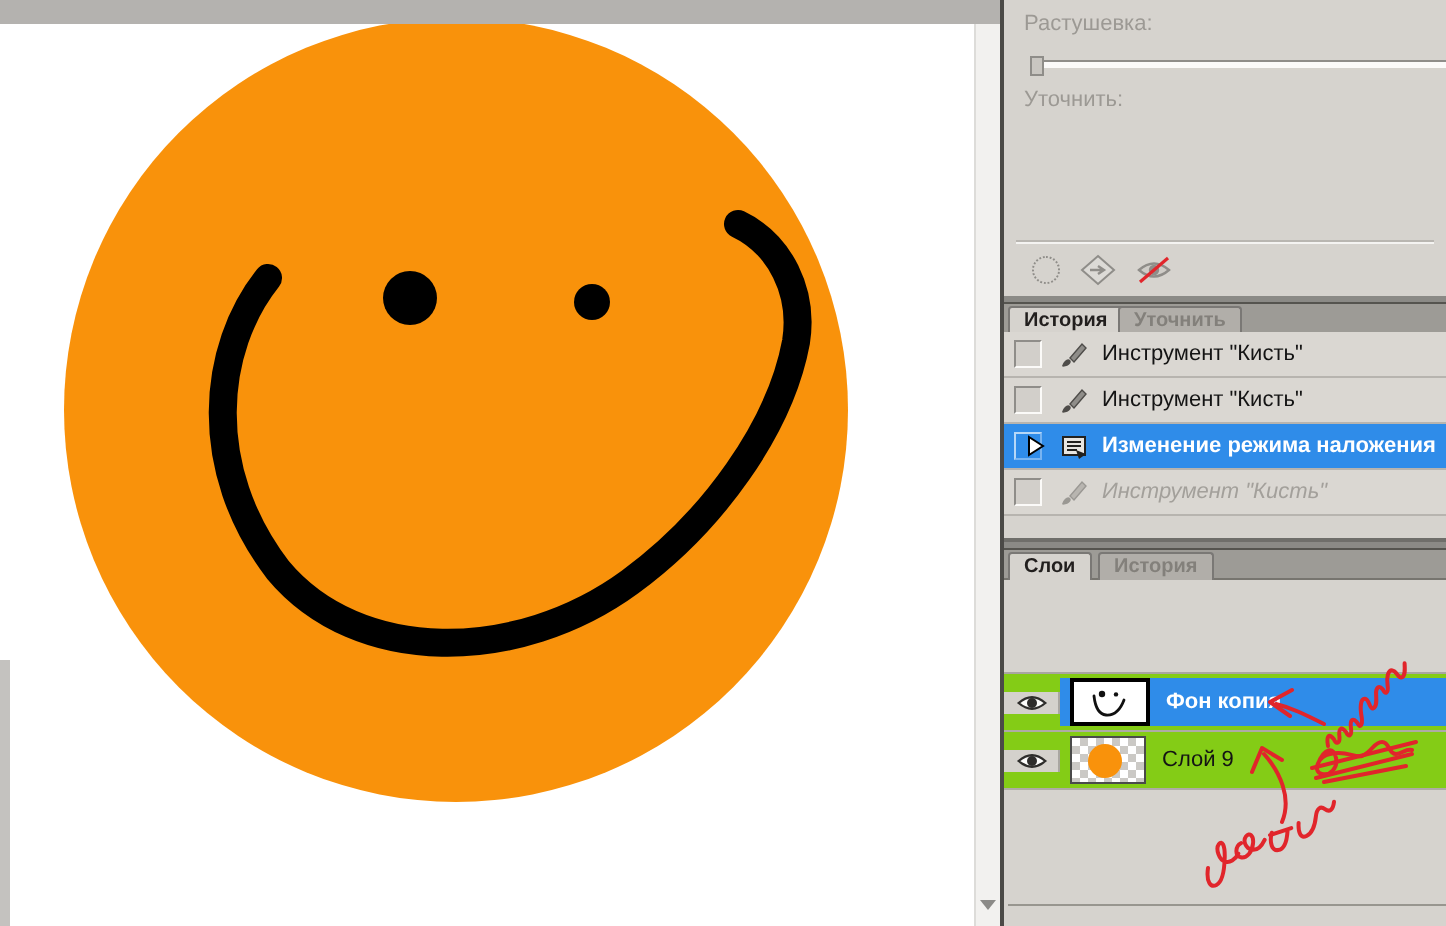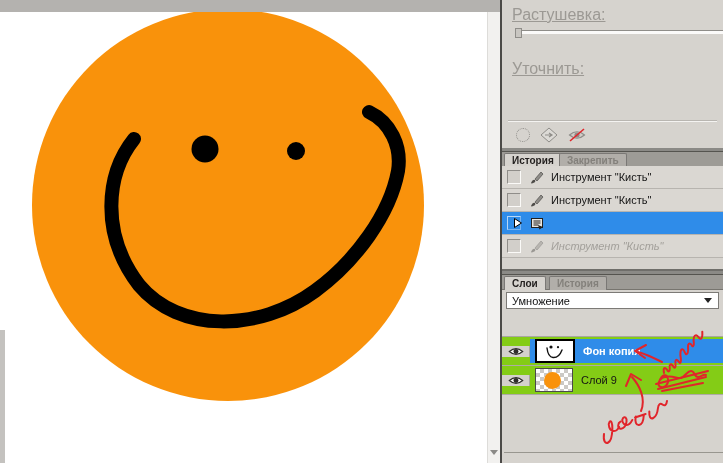--- a/index.html
+++ b/index.html
@@ -12,29 +12,29 @@
   #canvas-topbar{position:absolute;left:0;top:0;width:500px;height:12px;background:#b4b2af;z-index:5;}
   #canvas-leftbar{position:absolute;left:0;top:330px;width:5px;height:133px;background:#c4c2bf;z-index:6;}
 
   
   #vscrollbar{position:absolute;left:487px;top:12px;width:13px;height:451px;background:#f2f1ef;border-left:1px solid #dddcd9;box-sizing:border-box;z-index:4;}
   #scroll-down-btn{position:absolute;left:2px;bottom:8px;width:0;height:0;border-left:4px solid transparent;border-right:4px solid transparent;border-top:5px solid #8b8a87;}
 
   
   #right-panels{position:absolute;left:500px;top:0;width:223px;height:463px;background:#d6d3ce;border-left:2px solid #4b4a47;box-sizing:border-box;z-index:3;}
 
-  .grey-label{font-size:16px;color:#9c9994;text-decoration:underline;}
+  .grey-label{font-size:11px;color:#9c9994;}
   .dark-label{font-size:11px;color:#161613;}
 
   
   #masks-panel{position:absolute;left:0;top:0;right:0;height:150px;background:#d6d3ce;}
   #feather-label{position:absolute;left:10px;top:6px;}
   #feather-slider{position:absolute;left:16px;top:30px;right:-2px;height:3px;background:#fbfaf9;border-top:1px solid #8f8d89;}
   #feather-slider-thumb{position:absolute;left:-3px;top:-3px;width:5px;height:8px;background:#c9c6c1;border:1px solid #8f8d89;}
-  #refine-label{position:absolute;left:10px;top:60px;}
+  #refine-label{position:absolute;left:10px;top:44px;}
   #masks-separator{position:absolute;left:6px;right:6px;top:120px;height:1px;background:#b9b6b1;border-bottom:1px solid #f4f3f1;}
   #masks-icons{position:absolute;left:14px;top:127px;height:16px;display:flex;align-items:center;gap:10px;}
   .selection-circle{width:12px;height:12px;border:1px dotted #8f8d89;border-radius:50%;}
 
   
   .panel-gap{position:absolute;left:0;right:0;background:#8b8a86;}
 
   
   .tabbar{position:absolute;left:0;right:0;height:14px;background:#9d9b96;border-top:1px solid #55544f;border-bottom:1px solid #77756f;}
   .tab{position:absolute;top:1px;height:12px;font-size:10px;font-weight:bold;padding:1px 7px 0 7px;border:1px solid #7a7875;border-bottom:none;border-radius:2px 2px 0 0;box-sizing:content-box;white-space:nowrap;}
@@ -129,21 +129,21 @@
           <path d="M2,13 L16,1" stroke="#c23a34" stroke-width="1.6" style="stroke:var(--annotation_red,#c23a34)"></path>
         </svg>
       </div>
     </div>
 
     <div class="panel-gap" style="top:148px;height:3px;"></div>
 
     <div id="history-panel">
       <div id="history-tabbar" class="tabbar">
         <div class="tab active" style="left:2px;">История</div>
-        <div class="tab inactive" style="left:57px;">Закрепить</div>
+        <div class="tab inactive" style="left:57px;">Уточнить</div>
       </div>
       <div id="history-list">
 
         <div class="hist-row">
           <div class="hist-check"></div>
           <svg class="hist-icon" width="14" height="14" viewBox="0 0 14 14">
             <path d="M1,13 C2,10 4,9 5,10 C6,11 5,13 1.5,13.4 Z" fill="#4e4c49"></path>
             <path d="M5,9 L11,2 L13,4 L7,11 Z" fill="#8f8d89" stroke="#4e4c49" stroke-width="0.7"></path>
           </svg>
           <span class="hist-label">Инструмент "Кисть"</span>
@@ -161,20 +161,21 @@
         <div class="hist-row selected">
           <div class="hist-check"></div>
           <svg class="hist-marker" width="10" height="12" viewBox="0 0 10 12">
             <polygon points="1.5,1.5 8.5,6 1.5,10.5" fill="#fff" stroke="#000" stroke-width="1"></polygon>
           </svg>
           <svg class="hist-icon" width="14" height="14" viewBox="0 0 14 14">
             <rect x="1.5" y="2.5" width="11" height="9" fill="#e8e6e2" stroke="#22211f"></rect>
             <path d="M3.5,5 h7 M3.5,7 h7 M3.5,9 h5" stroke="#22211f" stroke-width="1"></path>
             <polygon points="8,9 13,11 9.5,13.5" fill="#22211f"></polygon>
           </svg>
+          <span class="hist-label">Изменение режима наложения</span>
         </div>
 
         <div class="hist-row undone">
           <div class="hist-check"></div>
           <svg class="hist-icon" width="14" height="14" viewBox="0 0 14 14">
             <path d="M1,13 C2,10 4,9 5,10 C6,11 5,13 1.5,13.4 Z" fill="#4e4c49"></path>
             <path d="M5,9 L11,2 L13,4 L7,11 Z" fill="#8f8d89" stroke="#4e4c49" stroke-width="0.7"></path>
           </svg>
           <span class="hist-label">Инструмент "Кисть"</span>
         </div>
@@ -184,24 +185,20 @@
     </div>
 
     <div class="panel-gap" style="top:271px;height:3px;"></div>
 
     <div id="layers-panel">
       <div id="layers-tabbar" class="tabbar">
         <div class="tab active" style="left:2px;">Слои</div>
         <div class="tab inactive" style="left:47px;">История</div>
       </div>
 
-      <div id="blend-mode-select">
-        <span id="blend-mode-value">Умножение</span>
-        <div id="blend-arrow"></div>
-      </div>
 
 
       <div id="layers-list">
 
         <div class="layer-row selected">
           <div class="eye-cell">
             <svg width="16" height="11" viewBox="0 0 18 12">
               <path d="M1.5,6 Q9,-0.5 16.5,6 Q9,12.5 1.5,6 Z" fill="#fdfdfb" stroke="#2e2d2b" stroke-width="1.3"></path>
               <circle cx="9" cy="6" r="2.8" fill="#2e2d2b"></circle>
             </svg>

